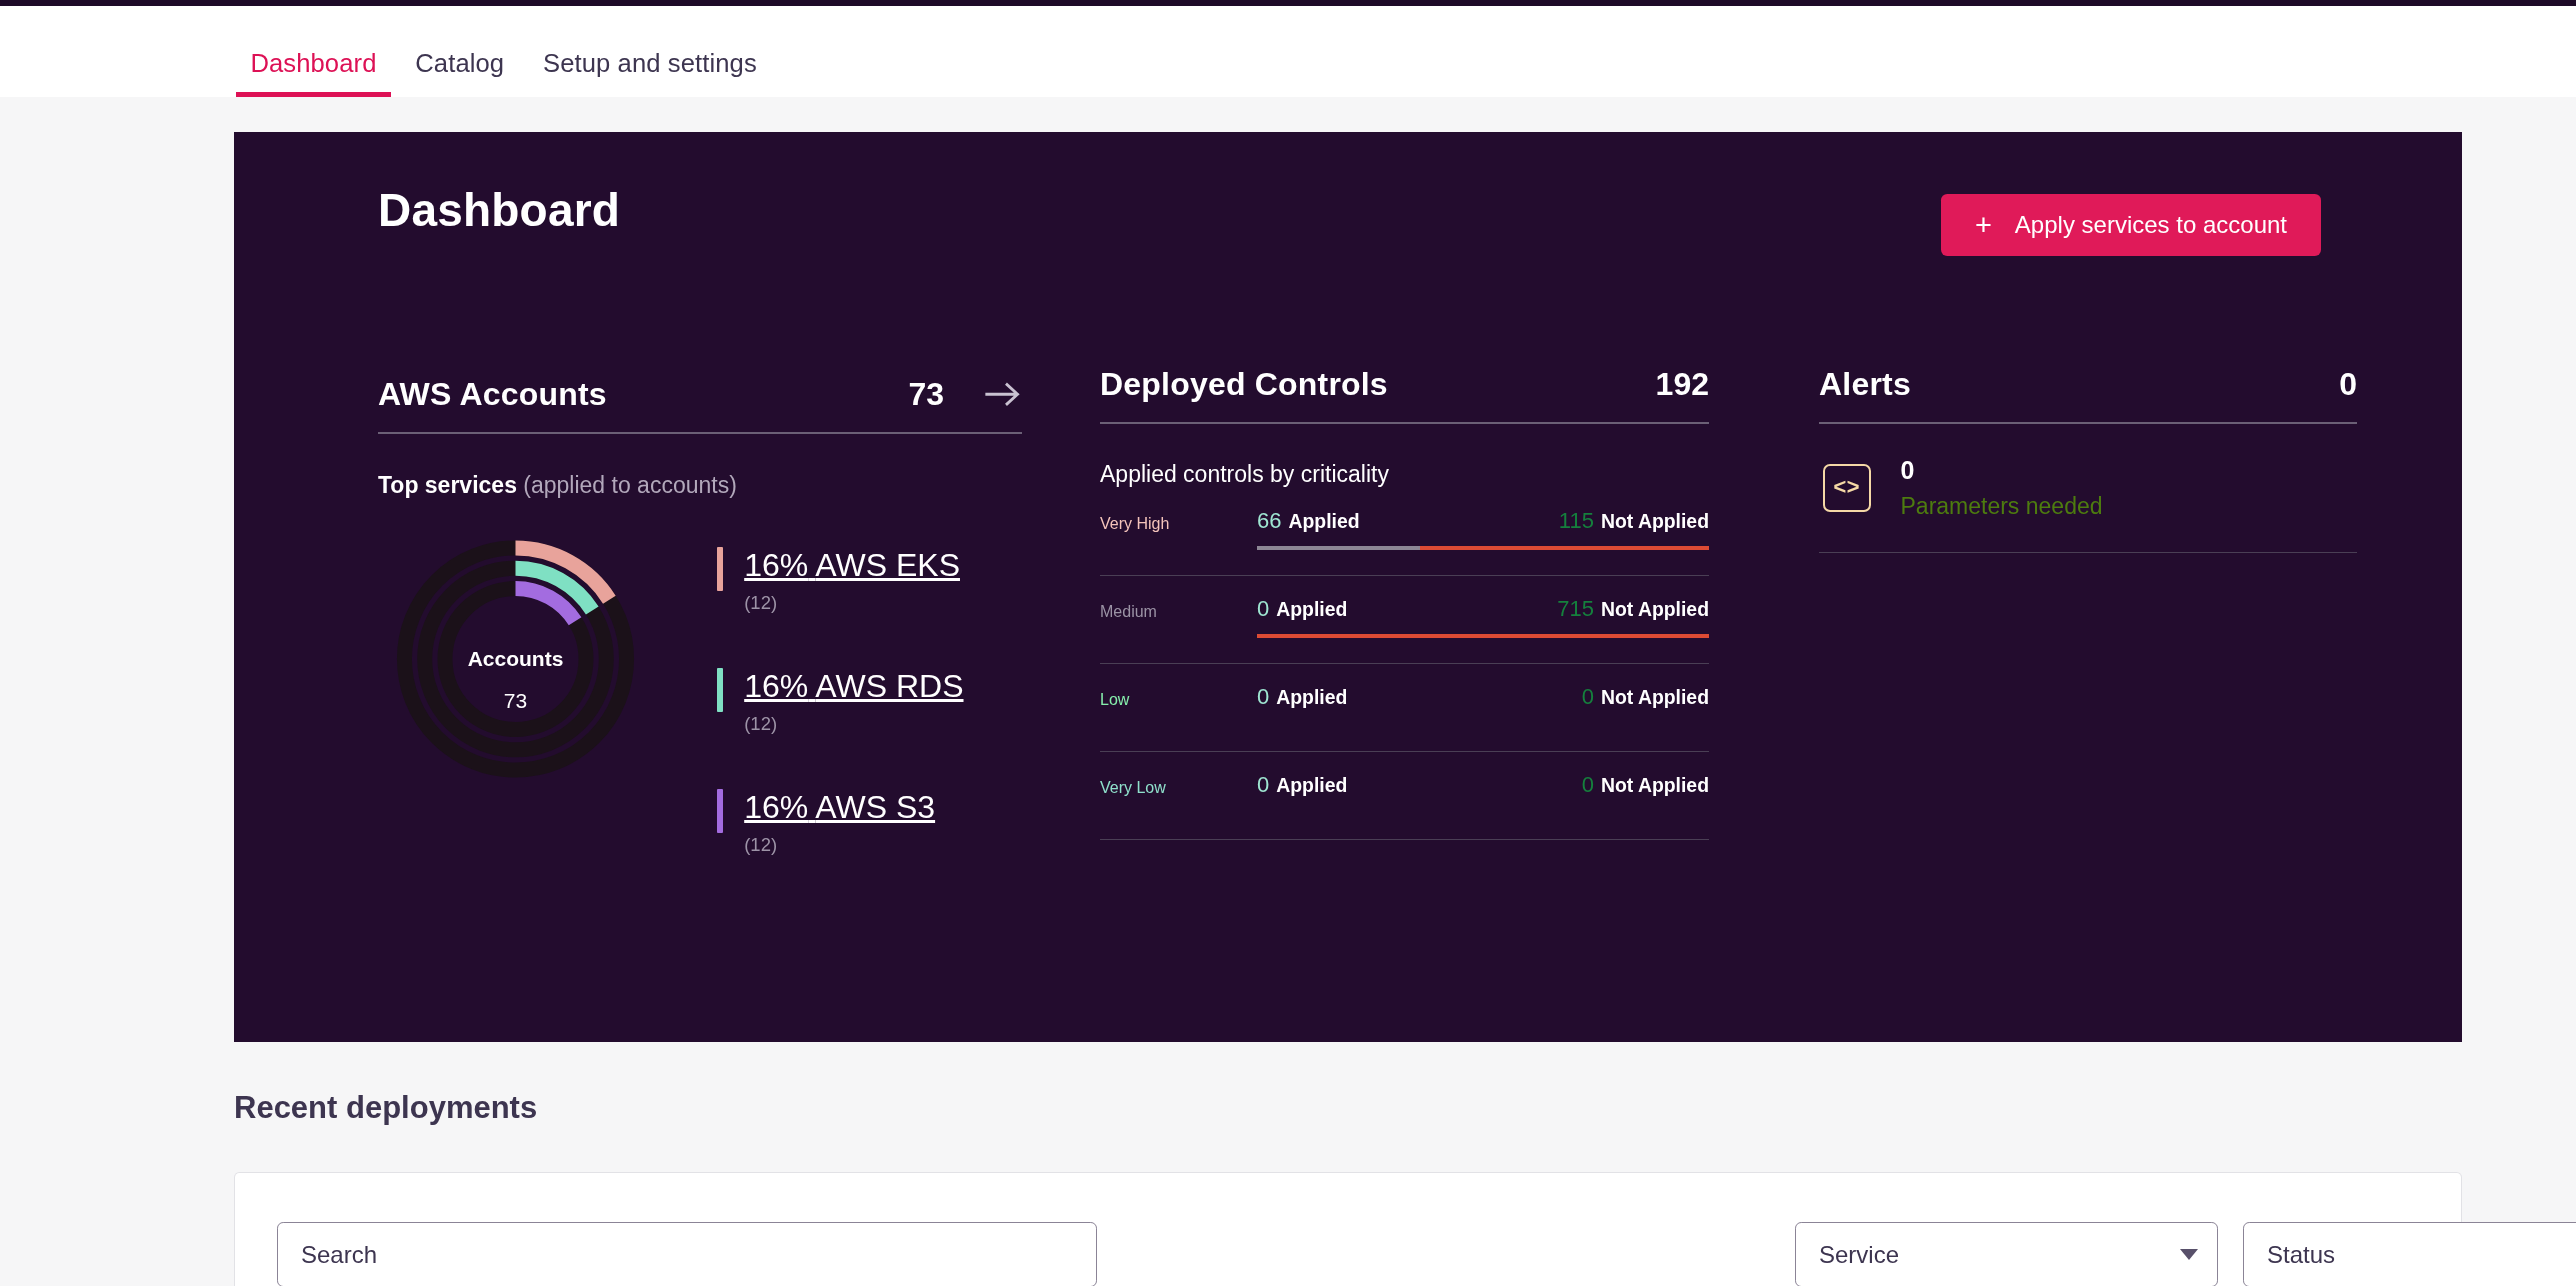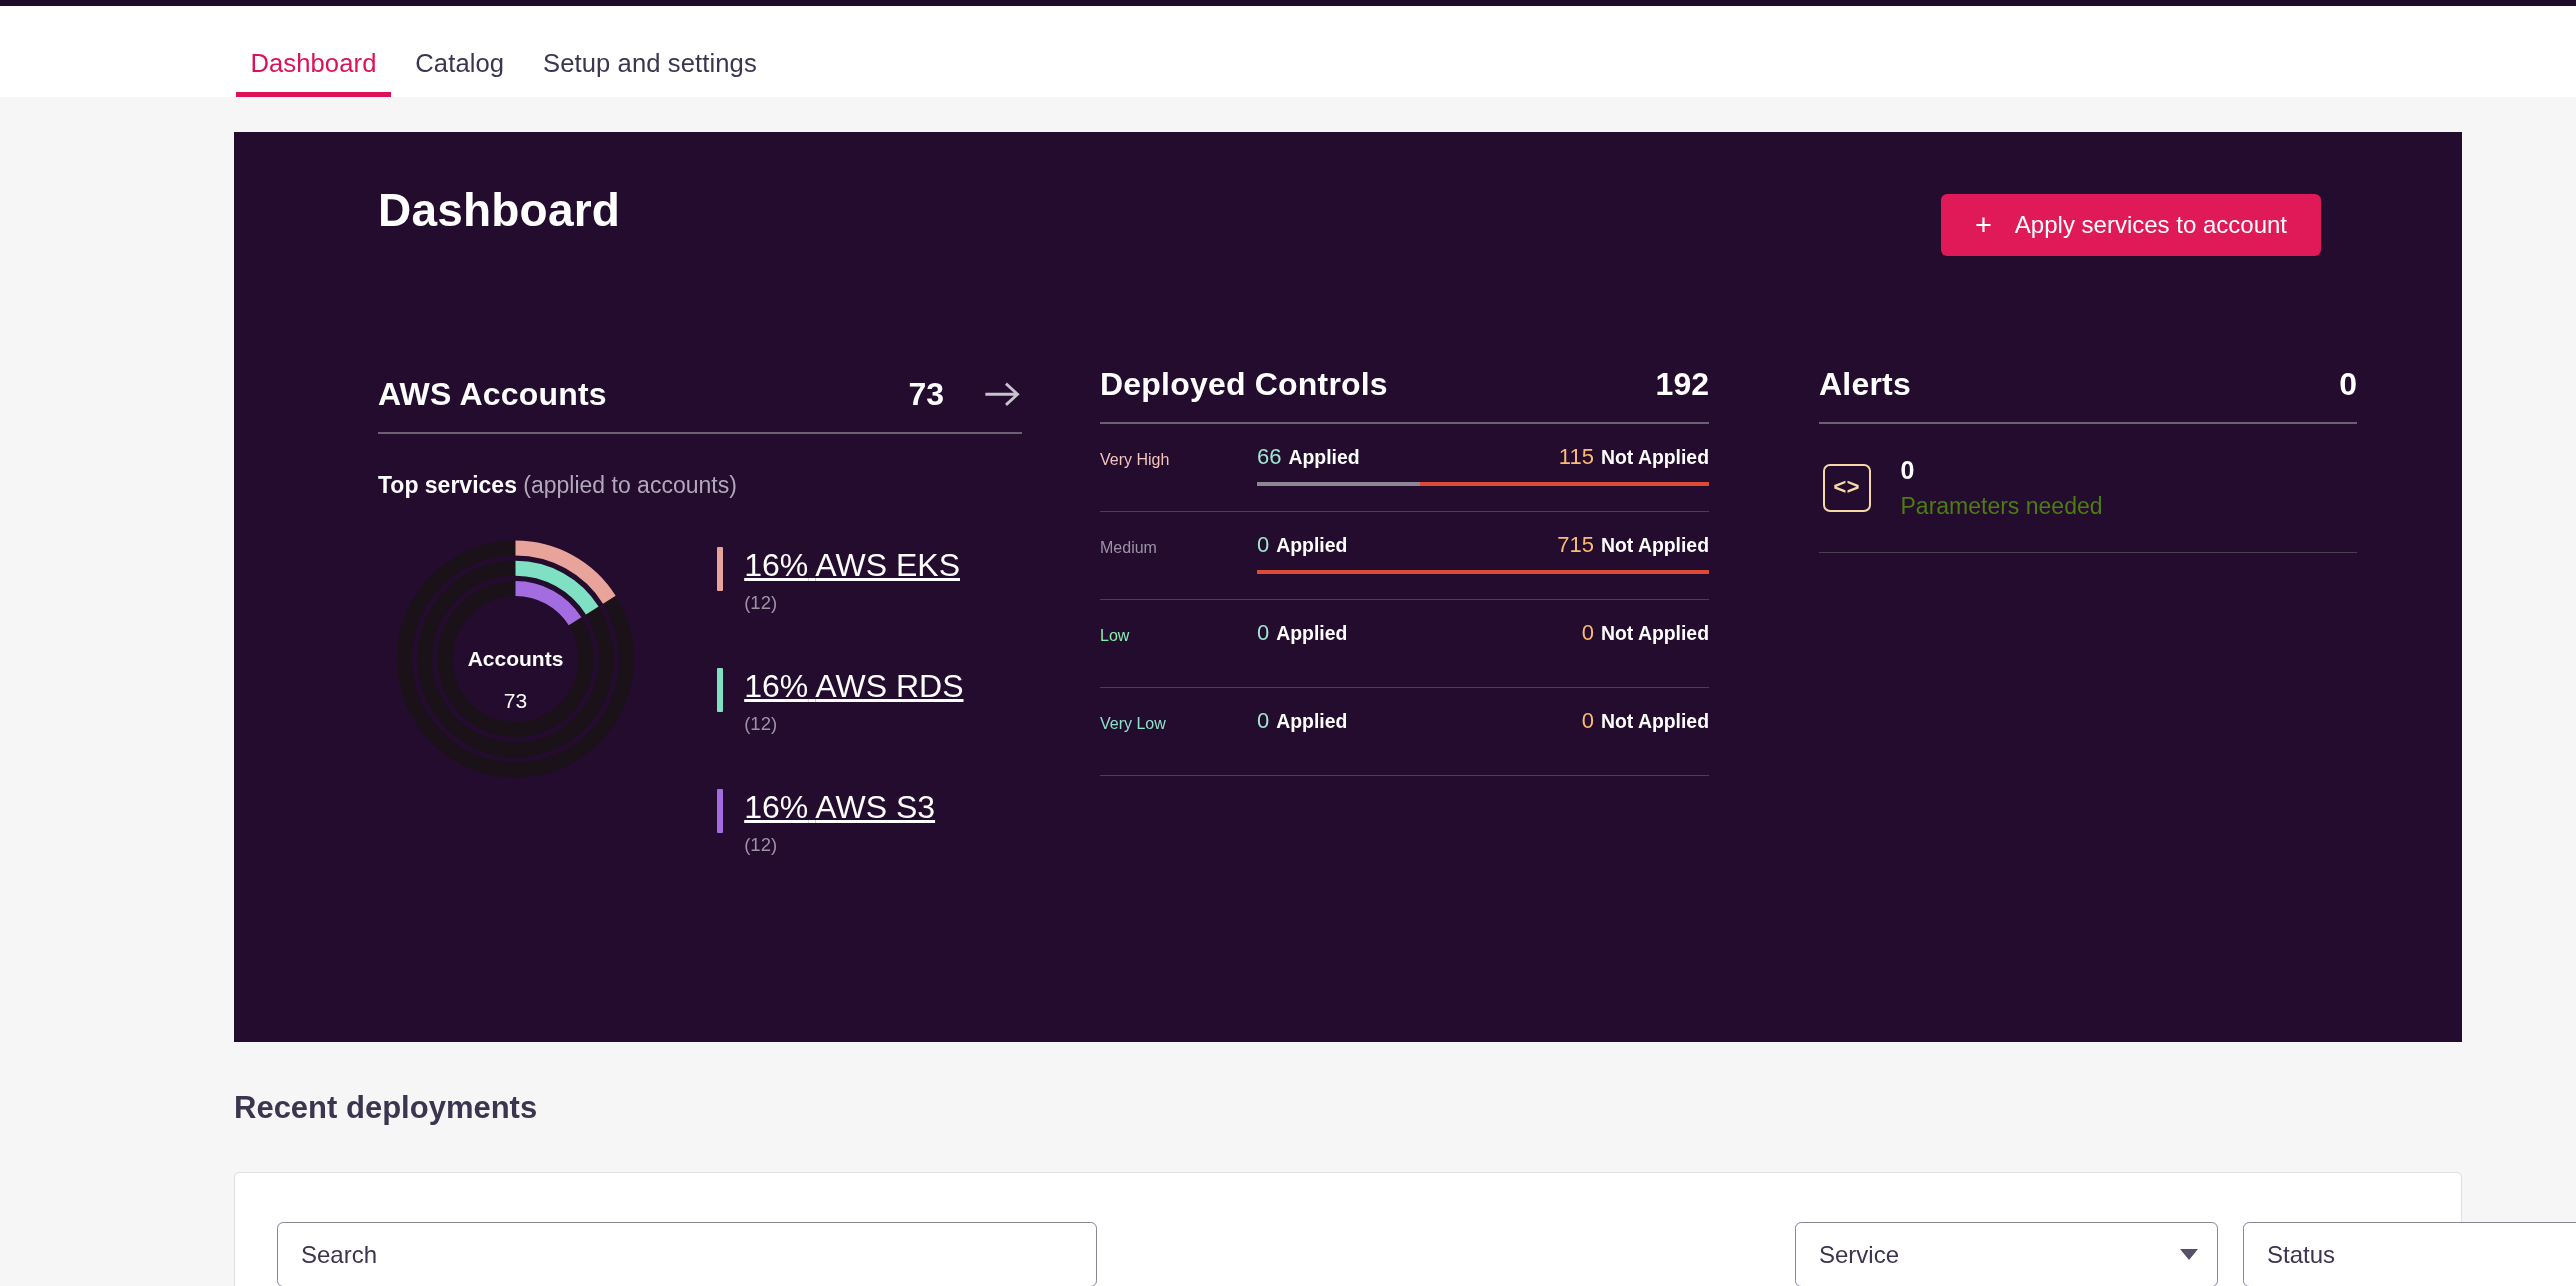--- a/index.html
+++ b/index.html
@@ -182,21 +182,21 @@
     padding-top: 26.5px;
   }
   .crit-body { flex: 1; position: relative; padding-top: 19.4px; }
   .crit-nums {
     display: flex;
     justify-content: space-between;
     font-size: 20px;
     color: #ffffff;
   }
   .crit-nums .num-a { color: #9fe6d2; font-size: 22px; margin-right: 7px; }
-  .crit-nums .num-b { color: #fdba74; font-size: 22px; margin-right: 7px; margin-top: 22px; }
+  .crit-nums .num-b { color: #15803d; font-size: 22px; margin-right: 7px; margin-top: 22px; }
   .crit-nums .lbl { font-weight: bold; font-size: 19.4px; }
   .crit-bar {
     position: relative;
     margin-top: 12.4px;
     height: 4.4px;
     width: 100%;
     display: flex;
   }
   .bar-applied { height: 4.4px; background: #8d8795; }
   .bar-notapplied { height: 4.4px; background: #dd4b34; }
@@ -382,20 +382,21 @@
     </div>
   </div>
 
   <div class="col col-controls">
     <div class="col-head">
       <h2>Deployed Controls</h2>
       <span class="count">192</span>
     </div>
     <div class="rule"></div>
 
+    <div class="crit-sub">Applied controls by criticality</div>
 
     <div class="crit-row">
       <div class="crit-name" style="color:#f4c4bb">Very High</div>
       <div class="crit-body">
         <div class="crit-nums">
           <span><span class="num-a">66</span><span class="lbl">Applied</span></span>
           <span><span class="num-b">115</span><span class="lbl">Not Applied</span></span>
         </div>
         <div class="crit-bar">
           <div class="bar-applied" style="width:36%"></div>

